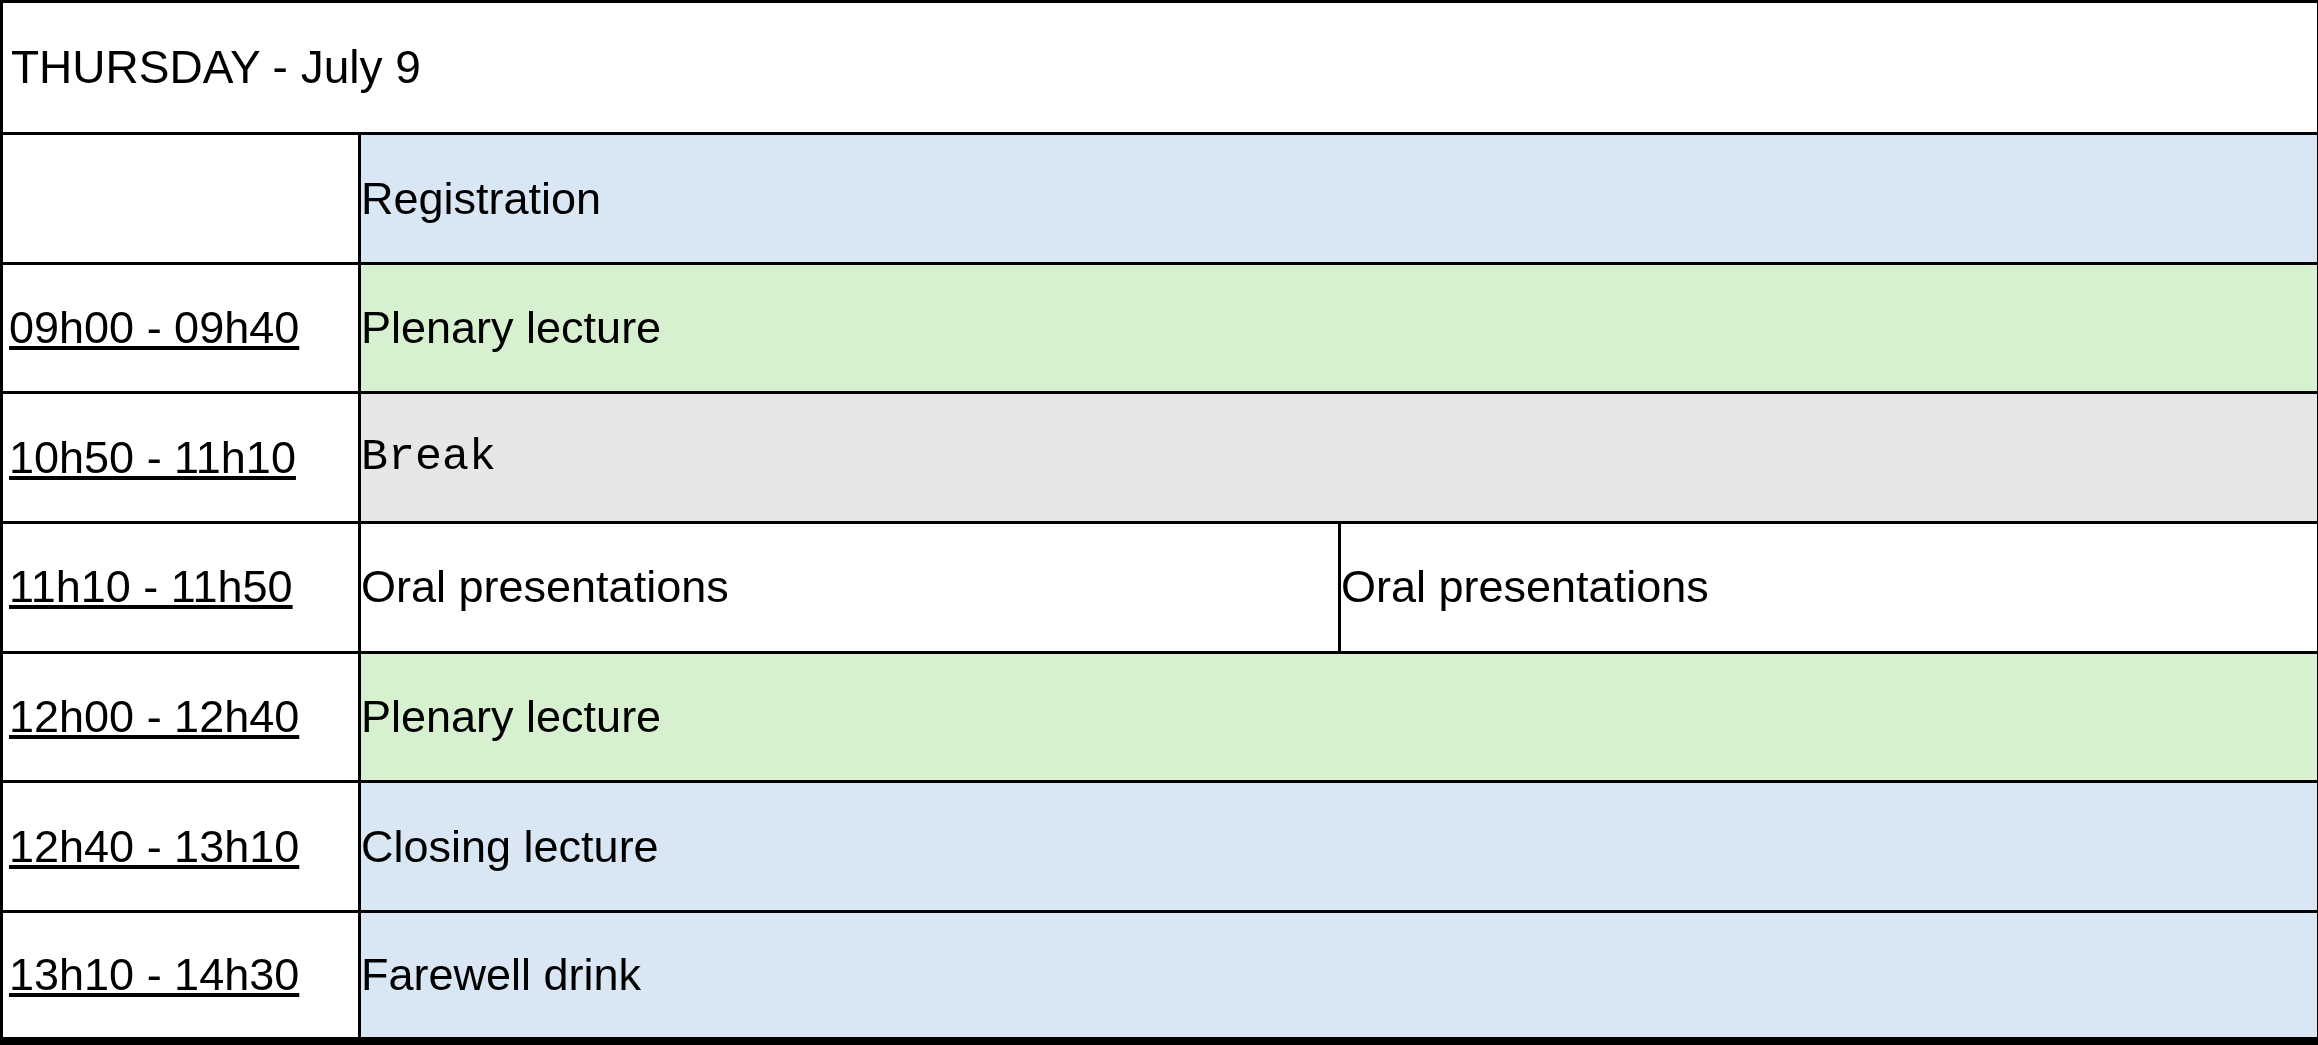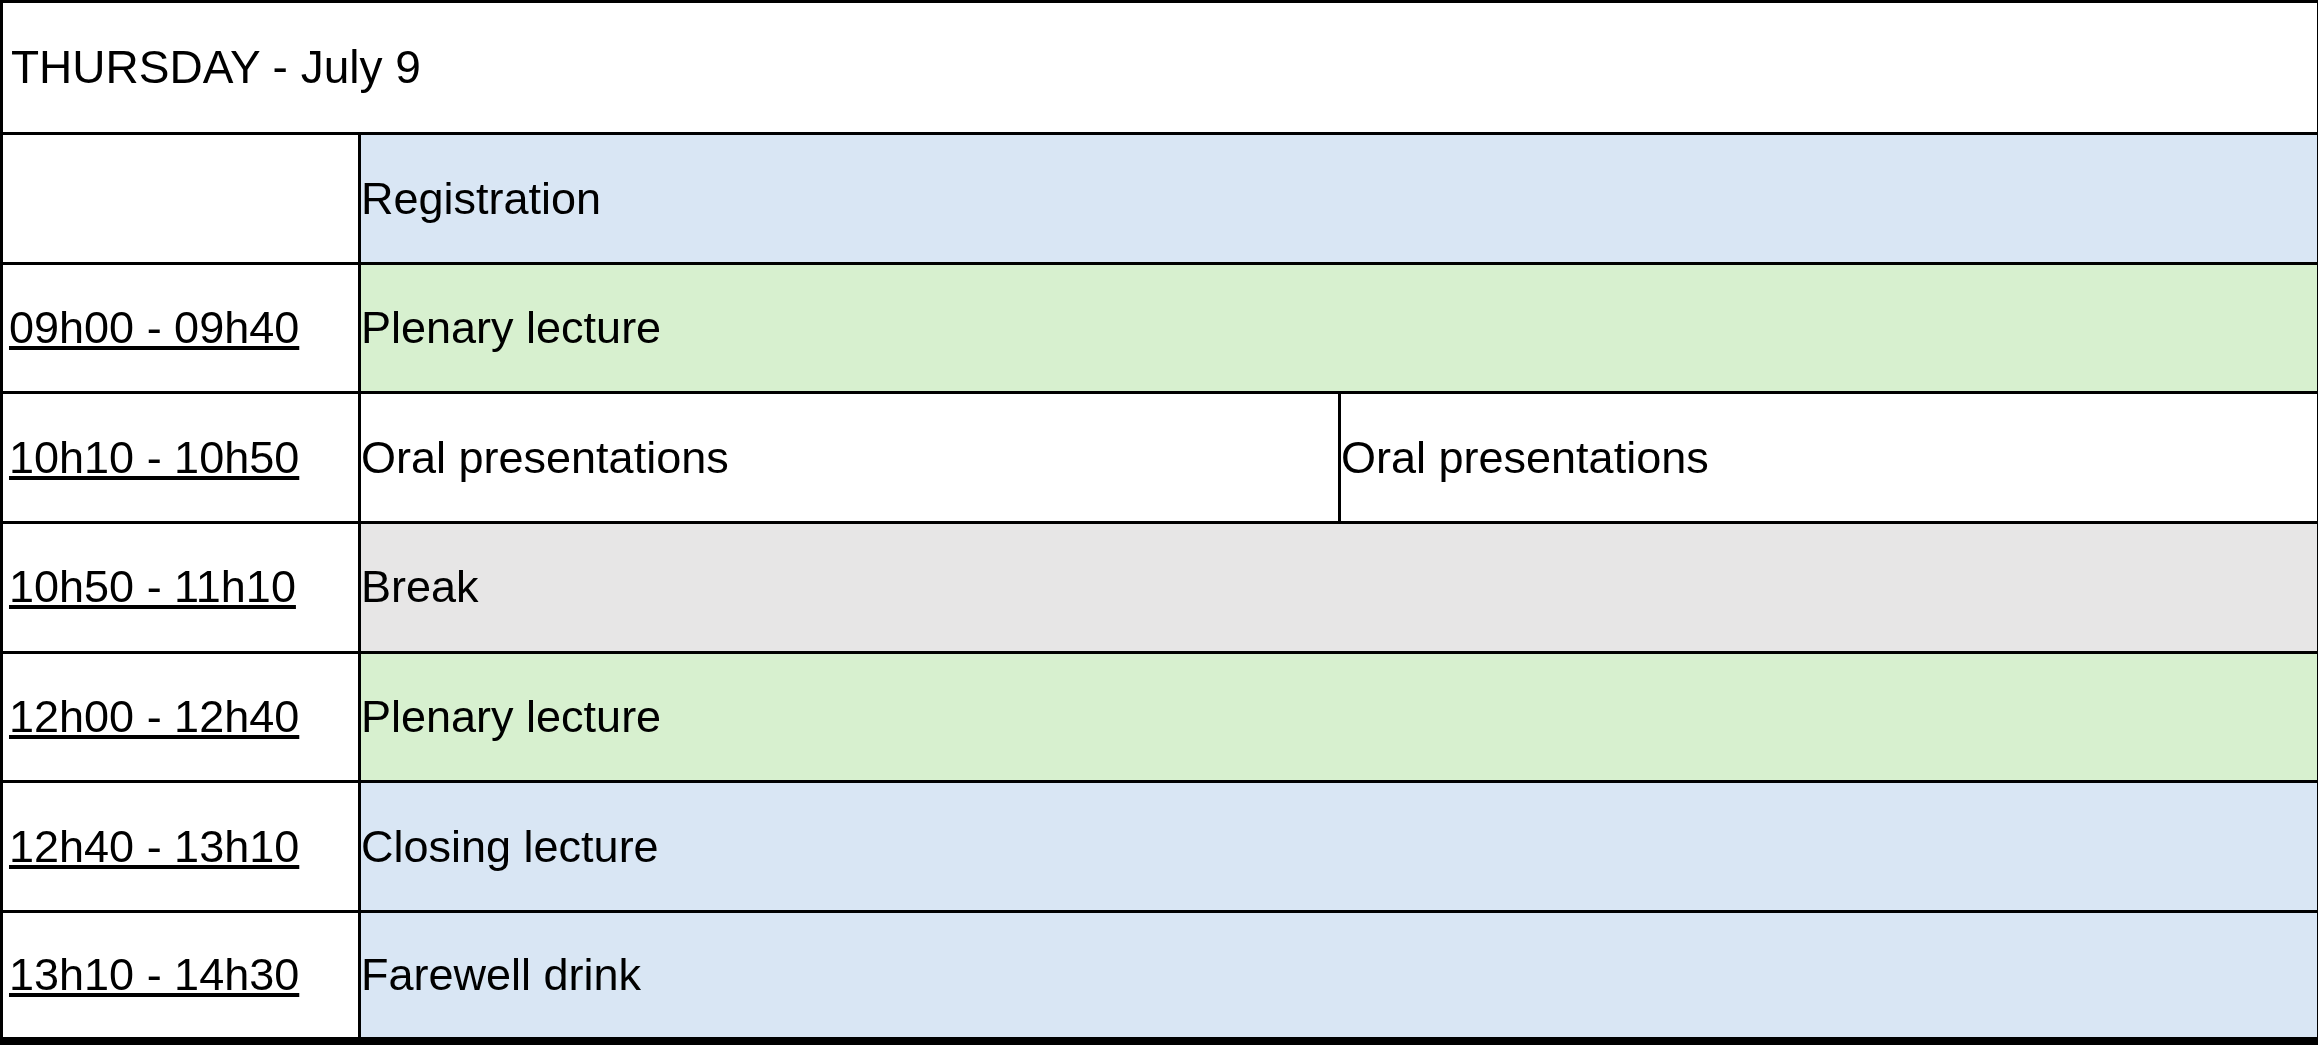--- a/index.html
+++ b/index.html
@@ -51,21 +51,21 @@
     text-align: left;
     padding-left: 6px;
     background: #ffffff;
     text-decoration: underline;
   }
   td.event-cell { text-align: left; }
   .bg-white { background: #ffffff; }
   .bg-blue  { background: #d9e6f4; }
   .bg-green { background: #d7f0cf; }
   .bg-pink  { background: #f0d2ee; }
-  .bg-gray  { background: #e7e6e6; }
+  .bg-gray  { background: #e7e6e6; font-family: Liberation Mono, monospace; }
 </style>
 </head>
 <body>
 
 <div class="stage">
   <table class="schedule">
     <colgroup>
       <col style="width:358px">
       <col style="width:980px">
       <col style="width:980px">
@@ -79,31 +79,31 @@
         <td class="time-cell"></td>
         <td colspan="2" class="event-cell bg-blue">Registration</td>
       </tr>
 
       <tr class="data-row">
         <td class="time-cell">09h00 - 09h40</td>
         <td colspan="2" class="event-cell bg-green">Plenary lecture</td>
       </tr>
 
 
-      <tr class="data-row">
-        <td class="time-cell">10h10 - 10h50</td>
-        <td class="event-cell bg-white">Oral presentations</td>
-        <td class="event-cell bg-white">Oral presentations</td>
-      </tr>
 
       <tr class="data-row">
         <td class="time-cell">10h50 - 11h10</td>
         <td colspan="2" class="event-cell bg-gray">Break</td>
       </tr>
 
+      <tr class="data-row">
+        <td class="time-cell">11h10 - 11h50</td>
+        <td class="event-cell bg-white">Oral presentations</td>
+        <td class="event-cell bg-white">Oral presentations</td>
+      </tr>
 
       <tr class="data-row">
         <td class="time-cell">12h00 - 12h40</td>
         <td colspan="2" class="event-cell bg-green">Plenary lecture</td>
       </tr>
 
       <tr class="data-row">
         <td class="time-cell">12h40 - 13h10</td>
         <td colspan="2" class="event-cell bg-blue">Closing lecture</td>
       </tr>

